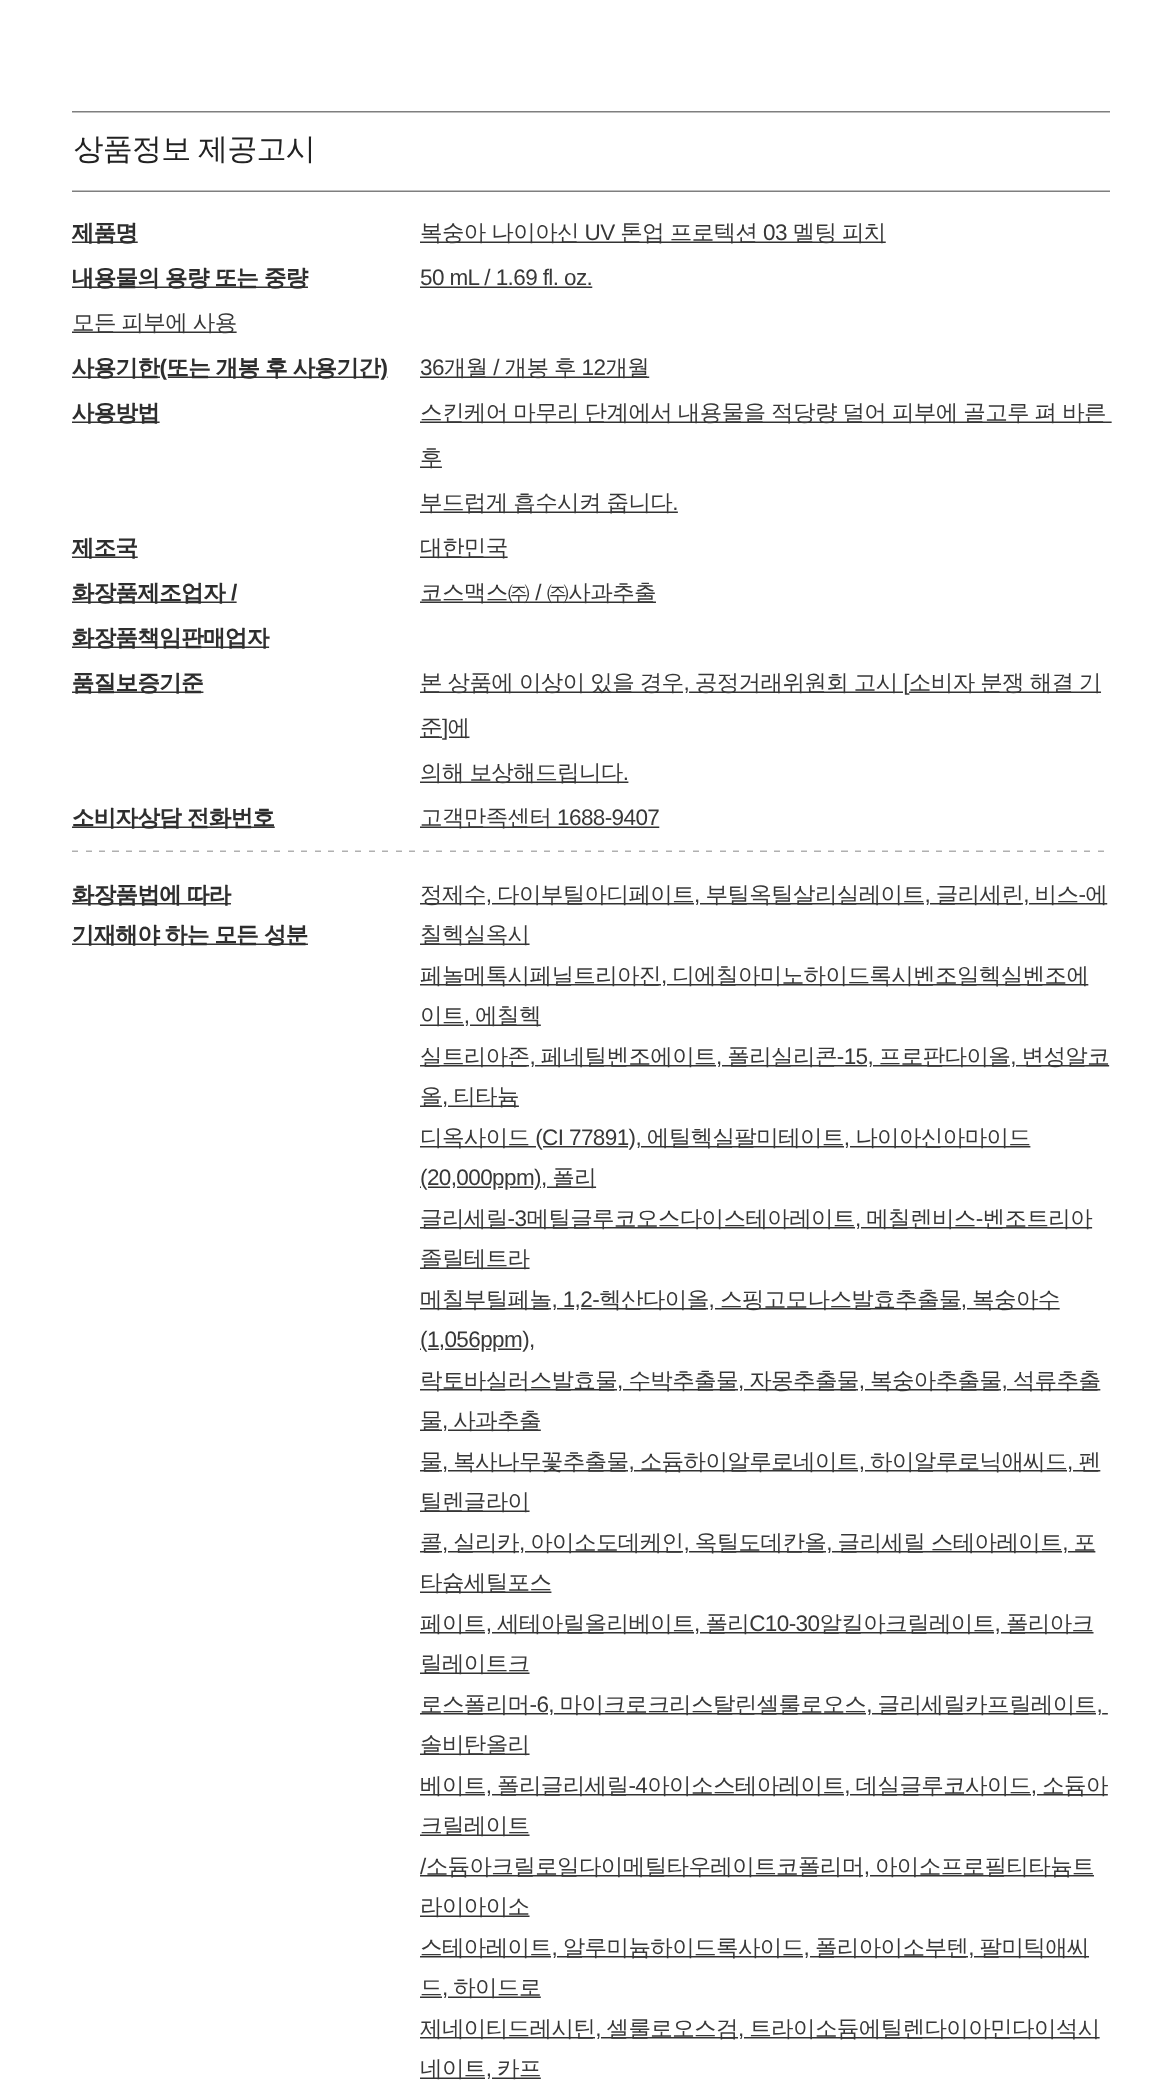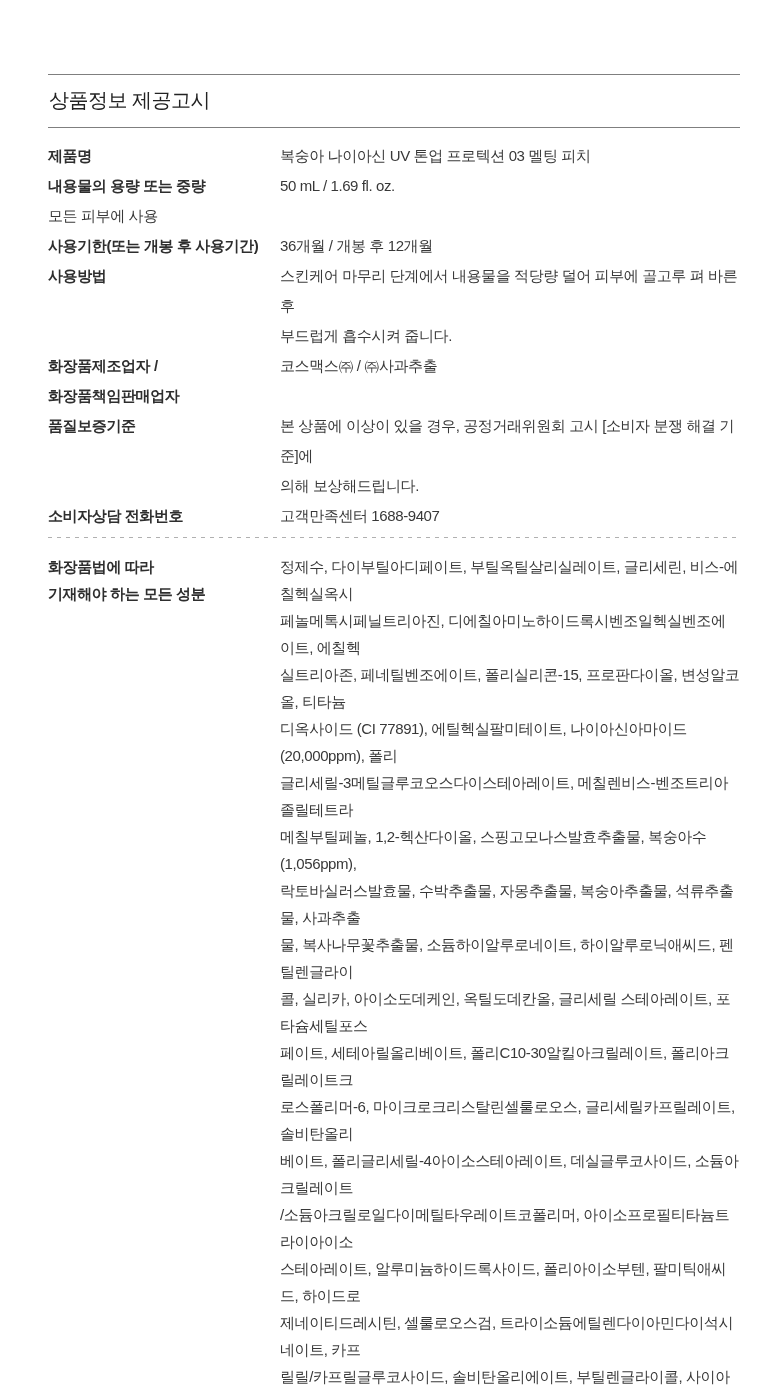--- a/index.html
+++ b/index.html
@@ -38,20 +38,21 @@
   }
   .info-section {
     padding: 13px 0 6px 0;
   }
   .row {
     display: flex;
     align-items: flex-start;
     font-size: 15px;
     line-height: 30px;
     letter-spacing: -0.4px;
+    text-decoration: underline;
   }
   .row-label {
     width: 232px;
     flex-shrink: 0;
     font-weight: bold;
     color: #2e2e2e;
     white-space: pre-wrap;
   }
   .row-value {
     flex: 1;
@@ -92,20 +93,24 @@
     <div class="row">
       <div class="row-label">사용기한(또는 개봉 후 사용기간)</div>
       <div class="row-value">36개월 / 개봉 후 12개월</div>
     </div>
     <div class="row">
       <div class="row-label">사용방법</div>
       <div class="row-value">스킨케어 마무리 단계에서 내용물을 적당량 덜어 피부에 골고루 펴 바른 후
 부드럽게 흡수시켜 줍니다.</div>
     </div>
     <div class="row">
+      <div class="row-label">제조국</div>
+      <div class="row-value">대한민국</div>
+    </div>
+    <div class="row">
       <div class="row-label">화장품제조업자 /
 화장품책임판매업자</div>
       <div class="row-value">코스맥스㈜ / ㈜사과추출</div>
     </div>
     <div class="row">
       <div class="row-label">품질보증기준</div>
       <div class="row-value">본 상품에 이상이 있을 경우, 공정거래위원회 고시 [소비자 분쟁 해결 기준]에
 의해 보상해드립니다.</div>
     </div>
     <div class="row">

